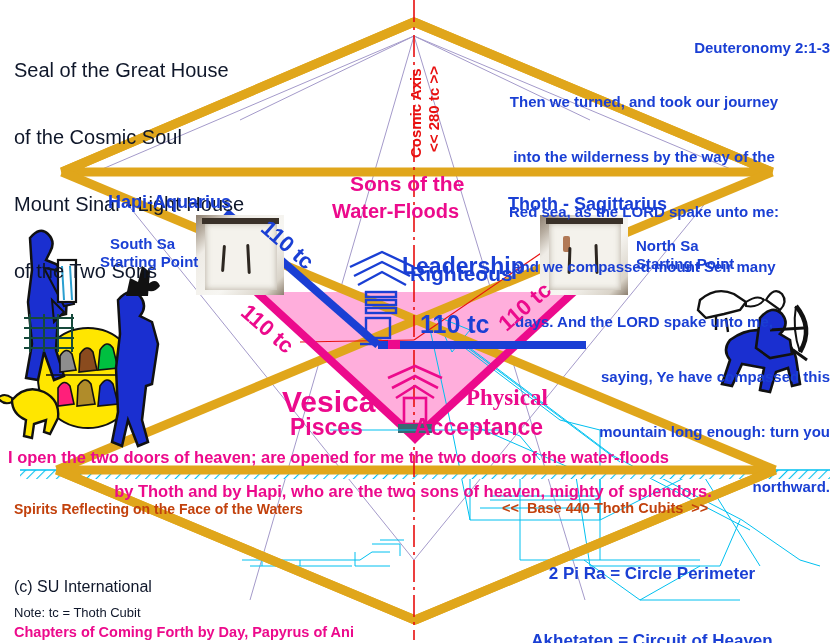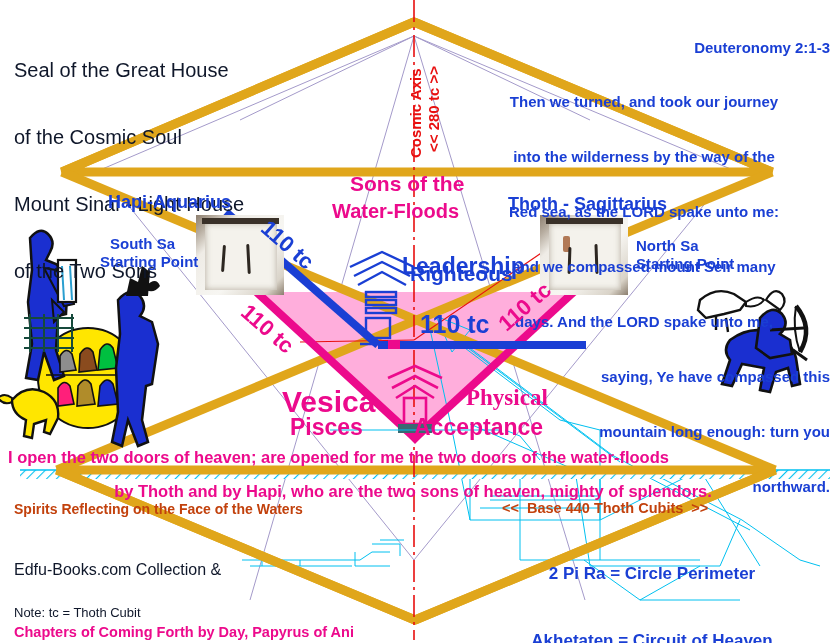--- a/index.html
+++ b/index.html
@@ -246,23 +246,23 @@
   <div class="txt mag vert" style="left:252px;top:300px;font-size:22px;transform:rotate(41deg);">110 tc</div>
   <div class="txt blue" style="left:420px;top:310px;font-size:25px;">110 tc</div>
   <div class="txt mag vert" style="left:494px;top:318px;font-size:22px;transform:rotate(-41deg);">110 tc</div>
 
   <div class="txt mag" style="left:8px;top:448px;width:820px;font-size:16.5px;">I open the two doors of heaven; are opened for me the two doors of the water-floods</div>
   <div class="txt mag ctr" style="left:8px;top:482px;width:810px;font-size:16.5px;">by Thoth and by Hapi, who are the two sons of heaven, mighty of splendors.</div>
   <div class="txt cyan" style="left:14px;top:502px;font-size:14px;">Spirits Reflecting on the Face of the Waters</div>
   <div class="txt cyan" style="left:502px;top:500px;font-size:14.5px;">&lt;&lt;  Base 440 Thoth Cubits  &gt;&gt;</div>
 
   <div class="txt blk" style="left:14px;top:520px;font-size:16px;line-height:1.26;">
-    <div>Edfu-Books.com Collection &amp;</div>
-    
-  </div>
+    
+  </div>
+  <div class="txt blk" style="left:14px;top:578px;font-size:16px;">(c) SU International</div>
   <div class="txt blk" style="left:14px;top:606px;font-size:13px;">Note: tc = Thoth Cubit</div>
   <div class="txt mag" style="left:14px;top:624px;font-size:14.5px;">Chapters of Coming Forth by Day, Papyrus of Ani</div>
 
   <div class="txt blue ctr" style="left:474px;top:518px;width:356px;font-size:17px;line-height:1.32;">
     <div>2 Pi Ra = Circle Perimeter</div>
     <div>Akhetaten = Circuit of Heaven</div>
     
     
     
   </div>

